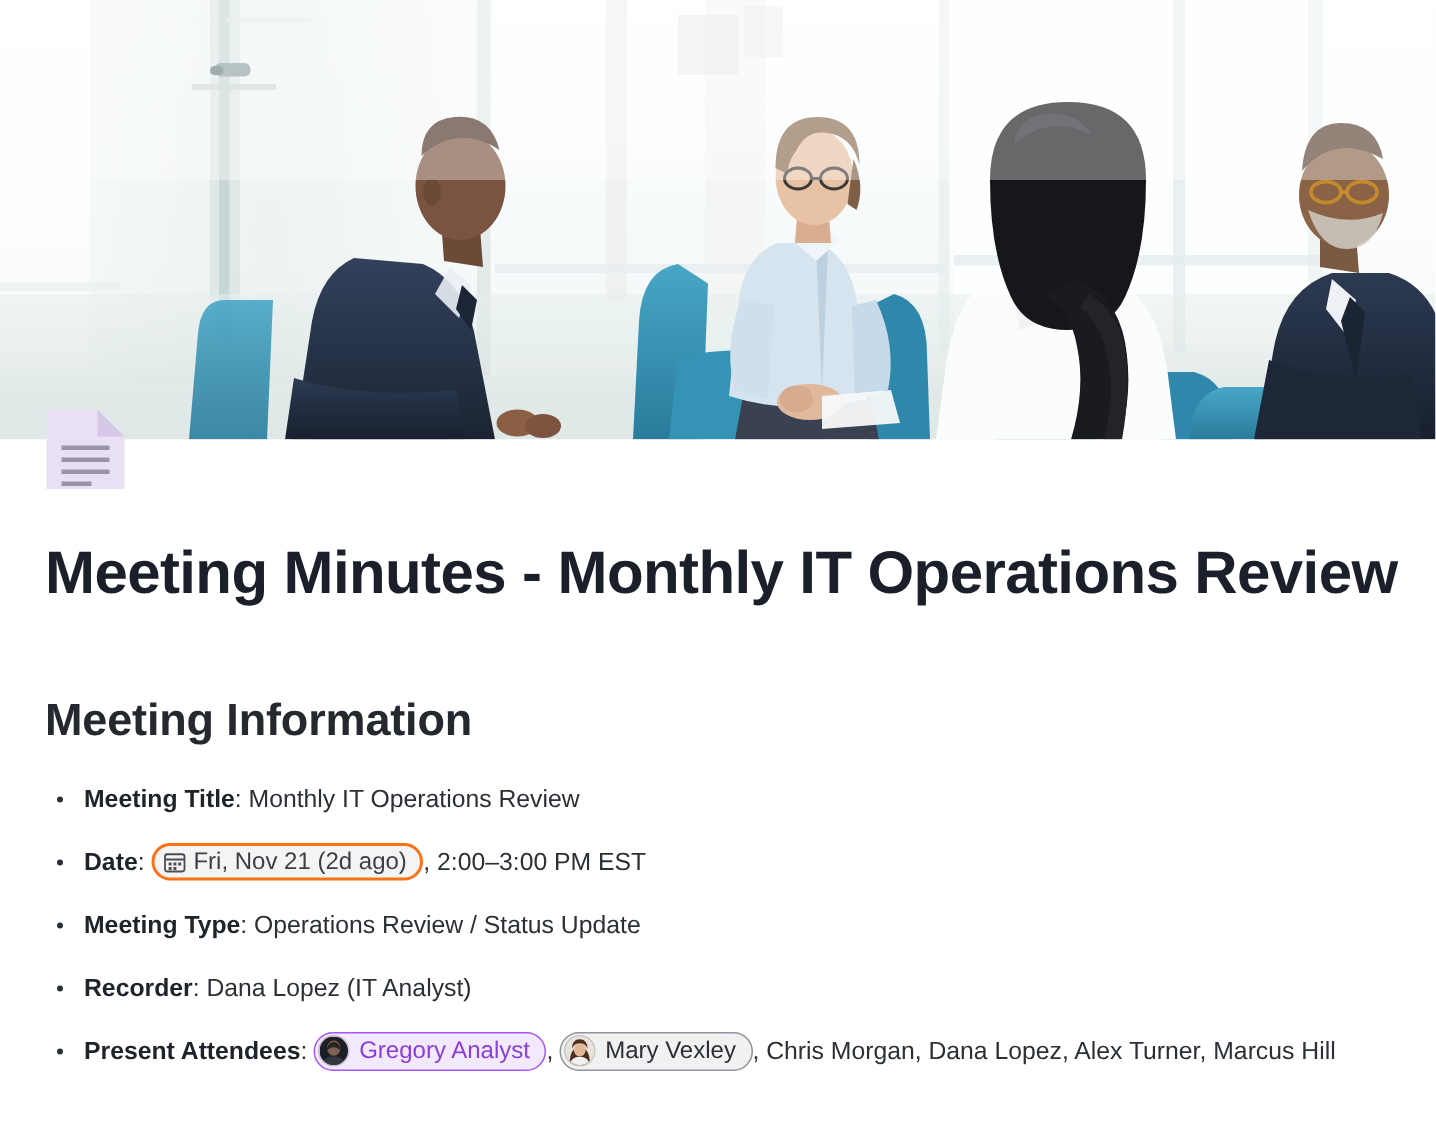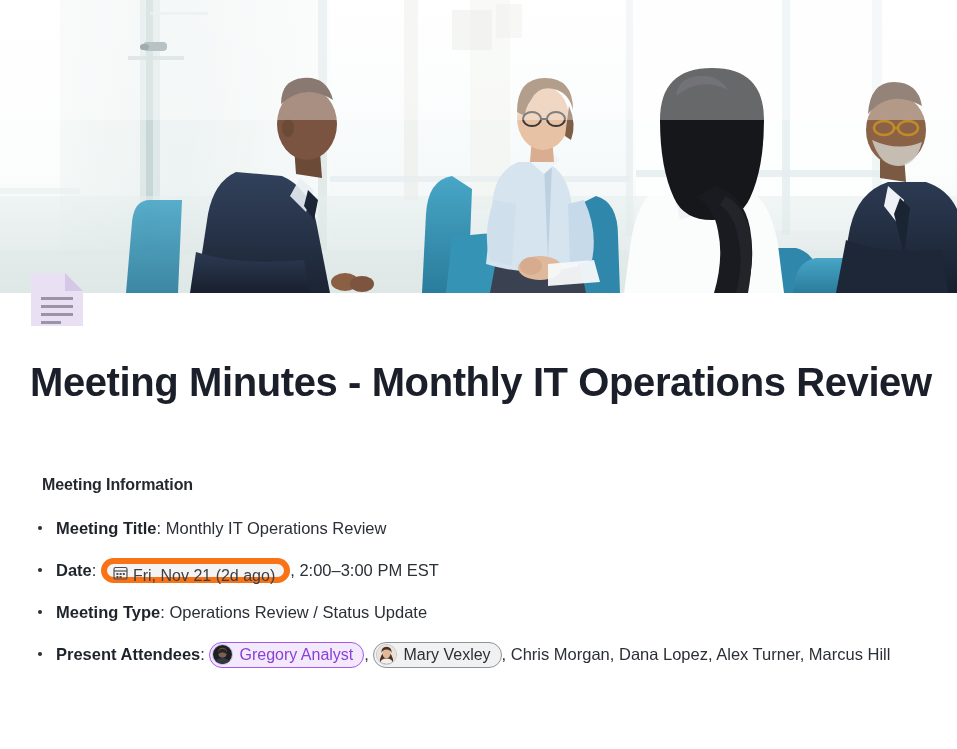--- a/index.html
+++ b/index.html
@@ -43,23 +43,23 @@
     padding-top: 66px;
     font-size: 40px;
     line-height: 1.15;
     font-weight: 600;
     letter-spacing: -0.4px;
     color: #1b1f2a;
     white-space: nowrap;
     text-align: center;
   }
   .section-h2 {
-    margin: 12px;
+    margin: 0;
     padding-top: 58px;
-    font-size: 16px;
+    font-size: 30px;
     line-height: 1.2;
     font-weight: 600;
     letter-spacing: -0.1px;
     color: #25282e;
   }
 
   ul.info-list {
     list-style: none;
     margin: 18px 0 0 0;
     padding: 0;
@@ -80,24 +80,25 @@
     top: 14px;
     width: 4px; height: 4px;
     border-radius: 50%;
     background: #2b2f36;
   }
   .lbl { font-weight: 700; color: #1f232a; }
 
   
   .date-chip {
     display: inline-flex;
+    align-items: center;
     gap: 5px;
     vertical-align: middle;
     padding: 1px 9px 1px 6px;
-    border: 6px solid #f97316;
+    border: 2px solid #f97316;
     border-radius: 13px;
     background: #f4f4f5;
     color: #3c3f45;
     font-size: 16px;
     line-height: 22px;
     height: 25px;
     position: relative;
     top: -1px;
   }
   .cal-ico { display: inline-block; width: 15px; height: 15px; flex: 0 0 15px; }
@@ -349,20 +350,23 @@
           </span>
           <span>Fri, Nov 21 (2d ago)</span>
         </span><span>, 2:00–3:00 PM EST</span>
     </li>
 
     <li>
       <span class="lbl">Meeting Type</span><span>: </span><span>Operations Review / Status Update</span>
     </li>
 
 
+    <li>
+      <span class="lbl">Recorder</span><span>: </span><span>Dana Lopez (IT Analyst)</span>
+    </li>
 
     <li>
       <span class="lbl">Present Attendees</span><span>: </span><span class="mention accent">
           <span class="av">
             <svg viewBox="0 0 21 21">
               <rect width="21" height="21" fill="#1d1f26"></rect>
               <ellipse cx="10.5" cy="8.6" rx="5" ry="5.6" fill="#7d6050"></ellipse>
               <path d="M5 11 q5.5 -6 11 0 q-1 -7 -5.5 -7 q-4.5 0 -5.5 7z" fill="#2a2420"></path>
               <path d="M1.5 21 q2 -6.5 9 -6.5 q7 0 9 6.5z" fill="#33373f"></path>
             </svg>

